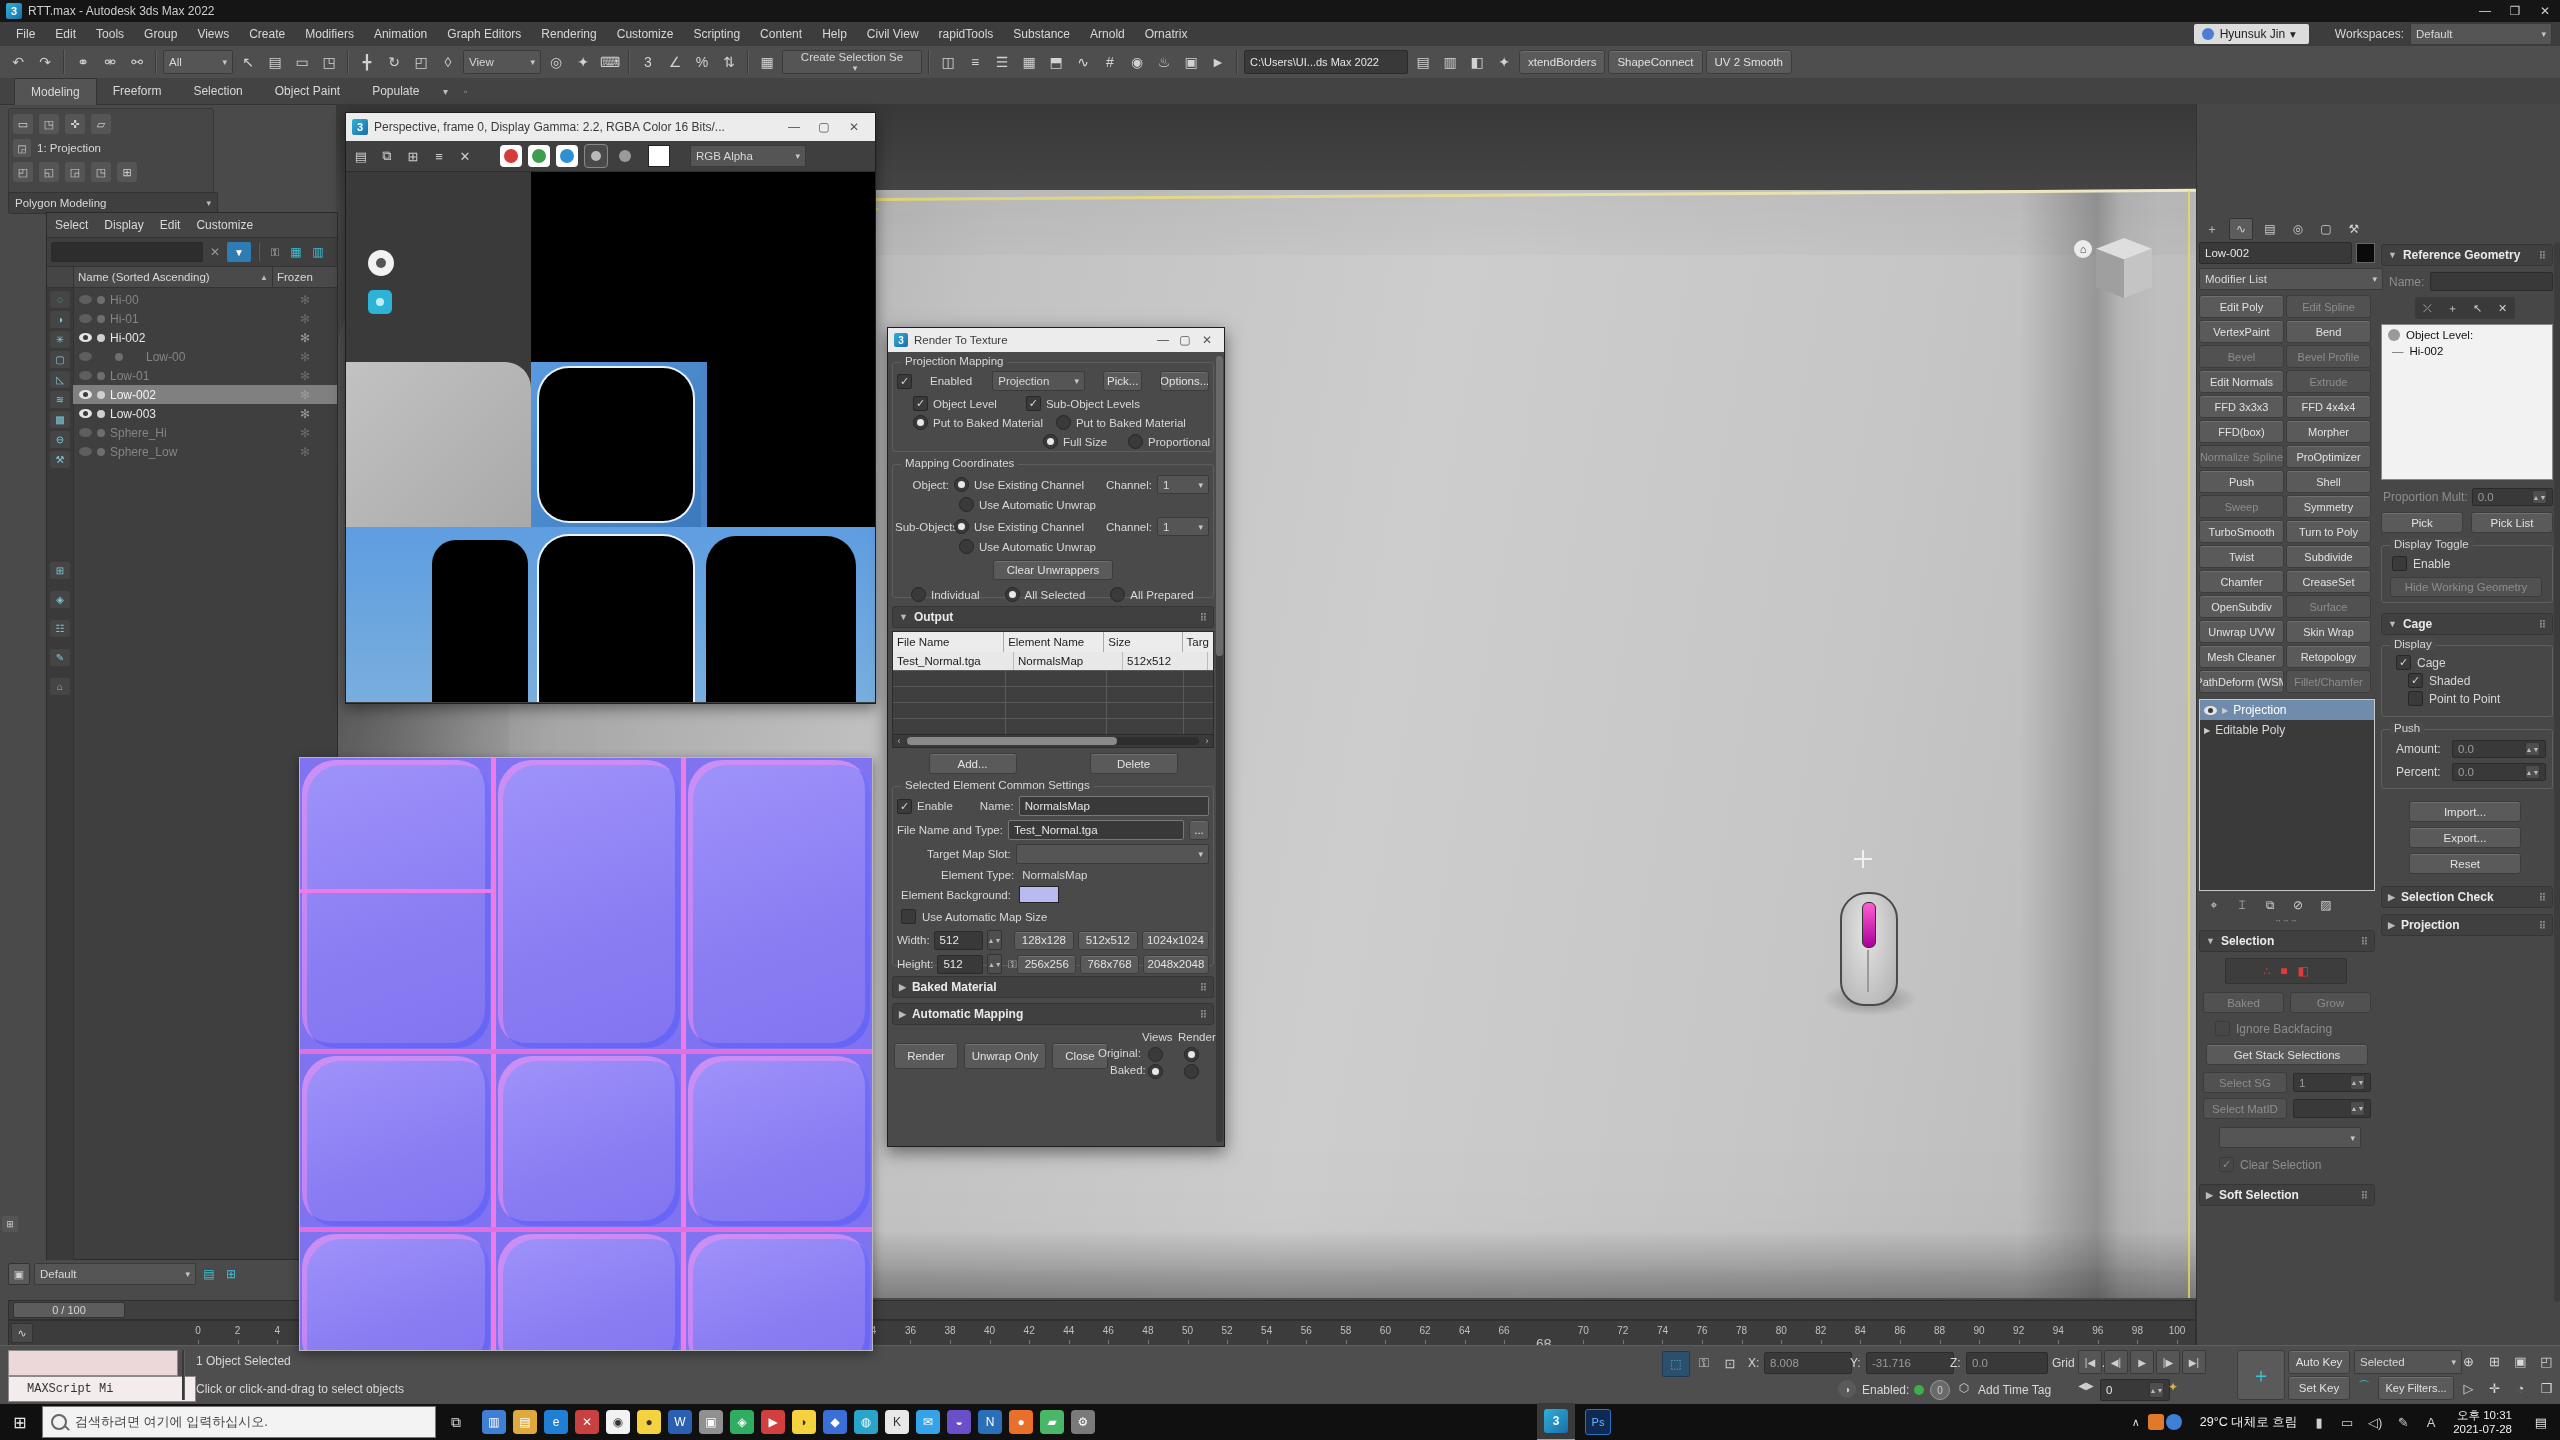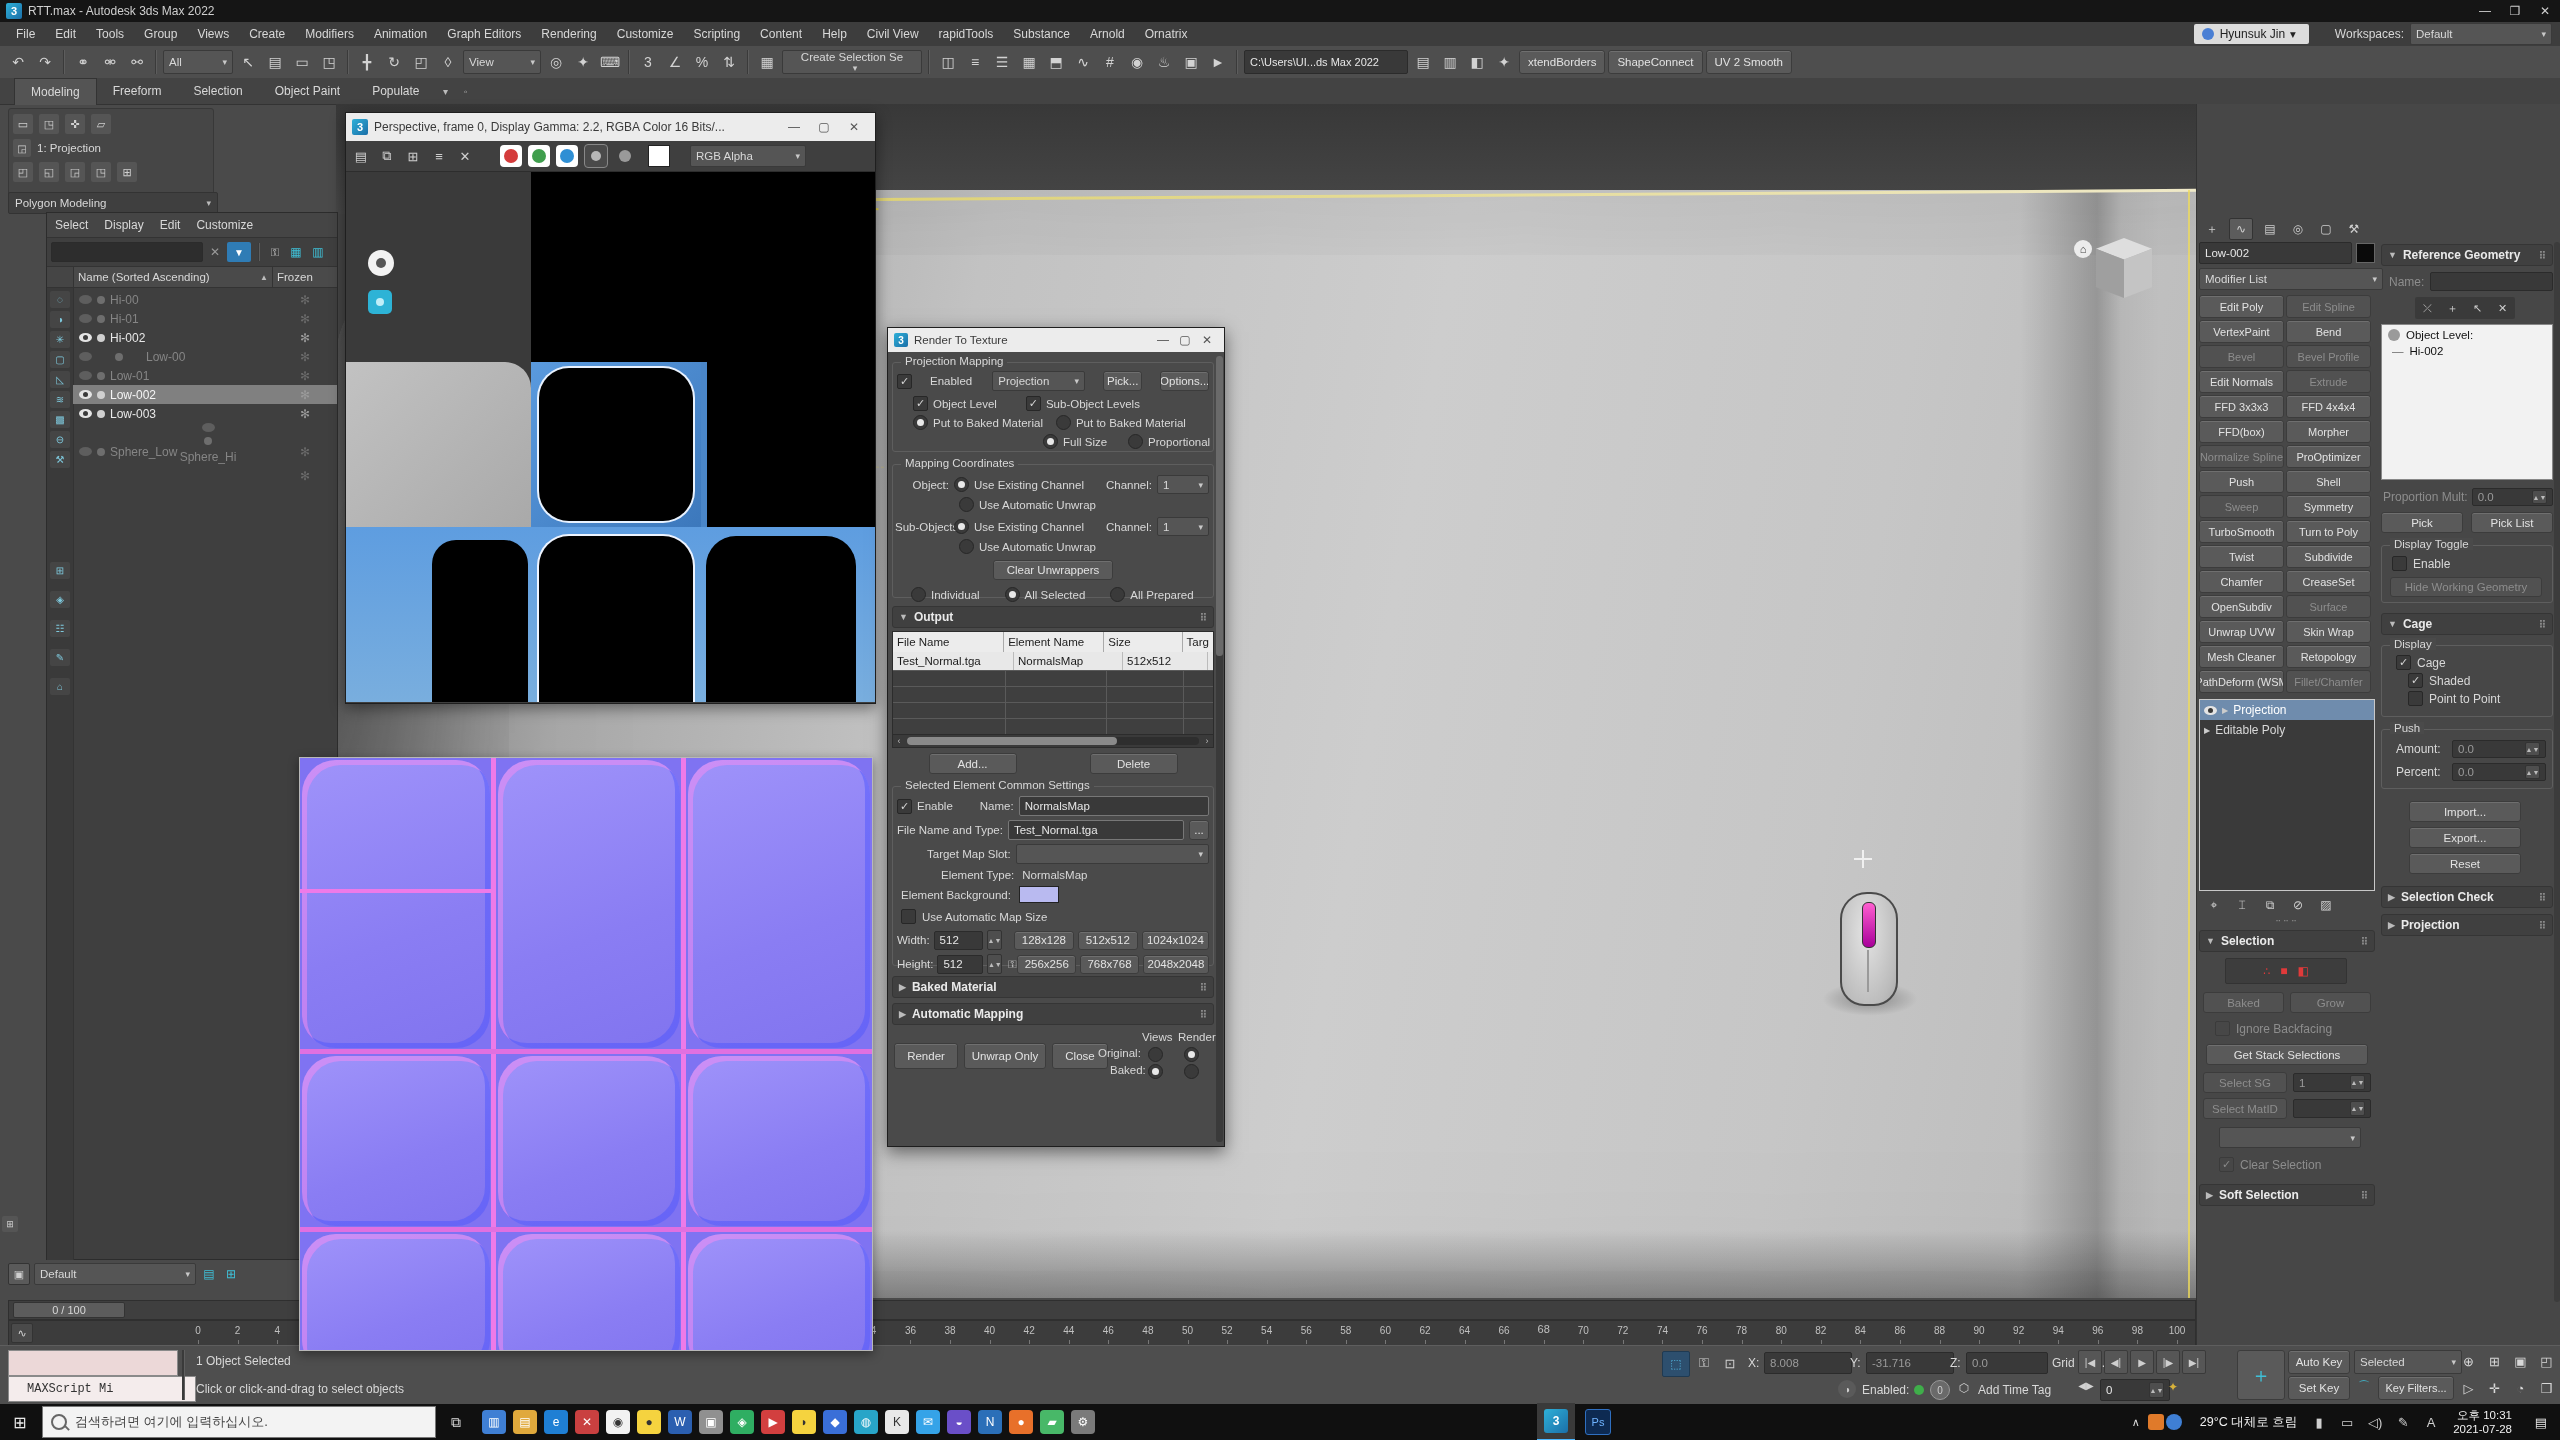--- a/index.html
+++ b/index.html
@@ -316,21 +316,21 @@
           <span class="dot8" style="background: rgb(208, 208, 208);"></span>
           <span style="font-size: 12px; color: rgb(244, 244, 244);">Low-002</span>
           <span class="ic" style="margin-left: auto; width: 64px; color: rgb(154, 154, 154);">✻</span>
         </div>
         <div class="flex" style="height: 19px; gap: 5px; padding-left: 6px;">
           <span class="eye on"></span>
           <span class="dot8" style="background: rgb(208, 208, 208);"></span>
           <span style="font-size: 12px; color: rgb(232, 232, 232);">Low-003</span>
           <span class="ic" style="margin-left: auto; width: 64px; color: rgb(154, 154, 154);">✻</span>
         </div>
-        <div class="flex" style="height: 19px; gap: 5px; padding-left: 6px; flex-direction: column;">
+        <div class="flex" style="height: 19px; gap: 5px; padding-left: 6px;">
           <span class="eye off"></span>
           <span class="dot8" style="background: rgb(110, 110, 110);"></span>
           <span style="font-size: 12px; color: rgb(133, 133, 133);">Sphere_Hi</span>
           <span class="ic" style="margin-left: auto; width: 64px; color: rgb(106, 106, 106);">✻</span>
         </div>
         <div class="flex" style="height: 19px; gap: 5px; padding-left: 6px;">
           <span class="eye off"></span>
           <span class="dot8" style="background: rgb(110, 110, 110);"></span>
           <span style="font-size: 12px; color: rgb(133, 133, 133);">Sphere_Low</span>
           <span class="ic" style="margin-left: auto; width: 64px; color: rgb(106, 106, 106);">✻</span>
@@ -421,21 +421,21 @@
     <span style="position: absolute; top: 4px; left: 1336.82px; transform: translateX(-50%); font-size: 10px; color: rgb(192, 192, 192);">58</span>
     <span style="position: absolute; bottom: 1px; left: 1336.82px; width: 1px; height: 4px; background: rgb(119, 119, 119);"></span>
     <span style="position: absolute; top: 4px; left: 1376.4px; transform: translateX(-50%); font-size: 10px; color: rgb(192, 192, 192);">60</span>
     <span style="position: absolute; bottom: 1px; left: 1376.4px; width: 1px; height: 4px; background: rgb(119, 119, 119);"></span>
     <span style="position: absolute; top: 4px; left: 1415.98px; transform: translateX(-50%); font-size: 10px; color: rgb(192, 192, 192);">62</span>
     <span style="position: absolute; bottom: 1px; left: 1415.98px; width: 1px; height: 4px; background: rgb(119, 119, 119);"></span>
     <span style="position: absolute; top: 4px; left: 1455.56px; transform: translateX(-50%); font-size: 10px; color: rgb(192, 192, 192);">64</span>
     <span style="position: absolute; bottom: 1px; left: 1455.56px; width: 1px; height: 4px; background: rgb(119, 119, 119);"></span>
     <span style="position: absolute; top: 4px; left: 1495.14px; transform: translateX(-50%); font-size: 10px; color: rgb(192, 192, 192);">66</span>
     <span style="position: absolute; bottom: 1px; left: 1495.14px; width: 1px; height: 4px; background: rgb(119, 119, 119);"></span>
-    <span style="position: absolute; top: 2px; left: 1534.72px; transform: translateX(-50%); font-size: 11px; color: rgb(192, 192, 192);">68</span>
+    <span style="position: absolute; top: 15px; left: 1534.72px; transform: translateX(-50%); font-size: 14px; color: rgb(192, 192, 192);">68</span>
     <span style="position: absolute; bottom: 1px; left: 1534.72px; width: 1px; height: 4px; background: rgb(119, 119, 119);"></span>
     <span style="position: absolute; top: 4px; left: 1574.3px; transform: translateX(-50%); font-size: 10px; color: rgb(192, 192, 192);">70</span>
     <span style="position: absolute; bottom: 1px; left: 1574.3px; width: 1px; height: 4px; background: rgb(119, 119, 119);"></span>
     <span style="position: absolute; top: 4px; left: 1613.88px; transform: translateX(-50%); font-size: 10px; color: rgb(192, 192, 192);">72</span>
     <span style="position: absolute; bottom: 1px; left: 1613.88px; width: 1px; height: 4px; background: rgb(119, 119, 119);"></span>
     <span style="position: absolute; top: 4px; left: 1653.46px; transform: translateX(-50%); font-size: 10px; color: rgb(192, 192, 192);">74</span>
     <span style="position: absolute; bottom: 1px; left: 1653.46px; width: 1px; height: 4px; background: rgb(119, 119, 119);"></span>
     <span style="position: absolute; top: 4px; left: 1693.04px; transform: translateX(-50%); font-size: 10px; color: rgb(192, 192, 192);">76</span>
     <span style="position: absolute; bottom: 1px; left: 1693.04px; width: 1px; height: 4px; background: rgb(119, 119, 119);"></span>
     <span style="position: absolute; top: 4px; left: 1732.62px; transform: translateX(-50%); font-size: 10px; color: rgb(192, 192, 192);">78</span>

